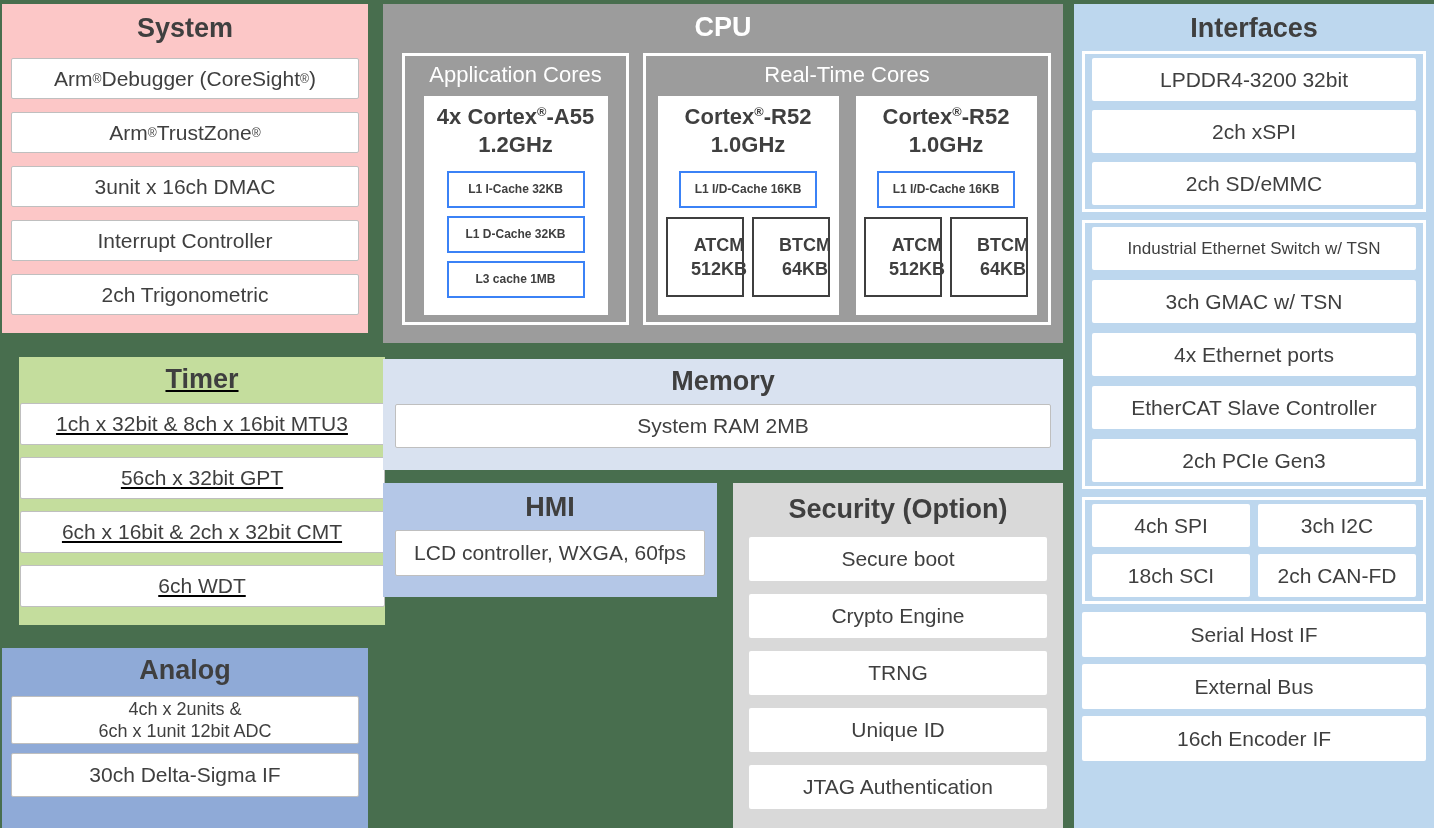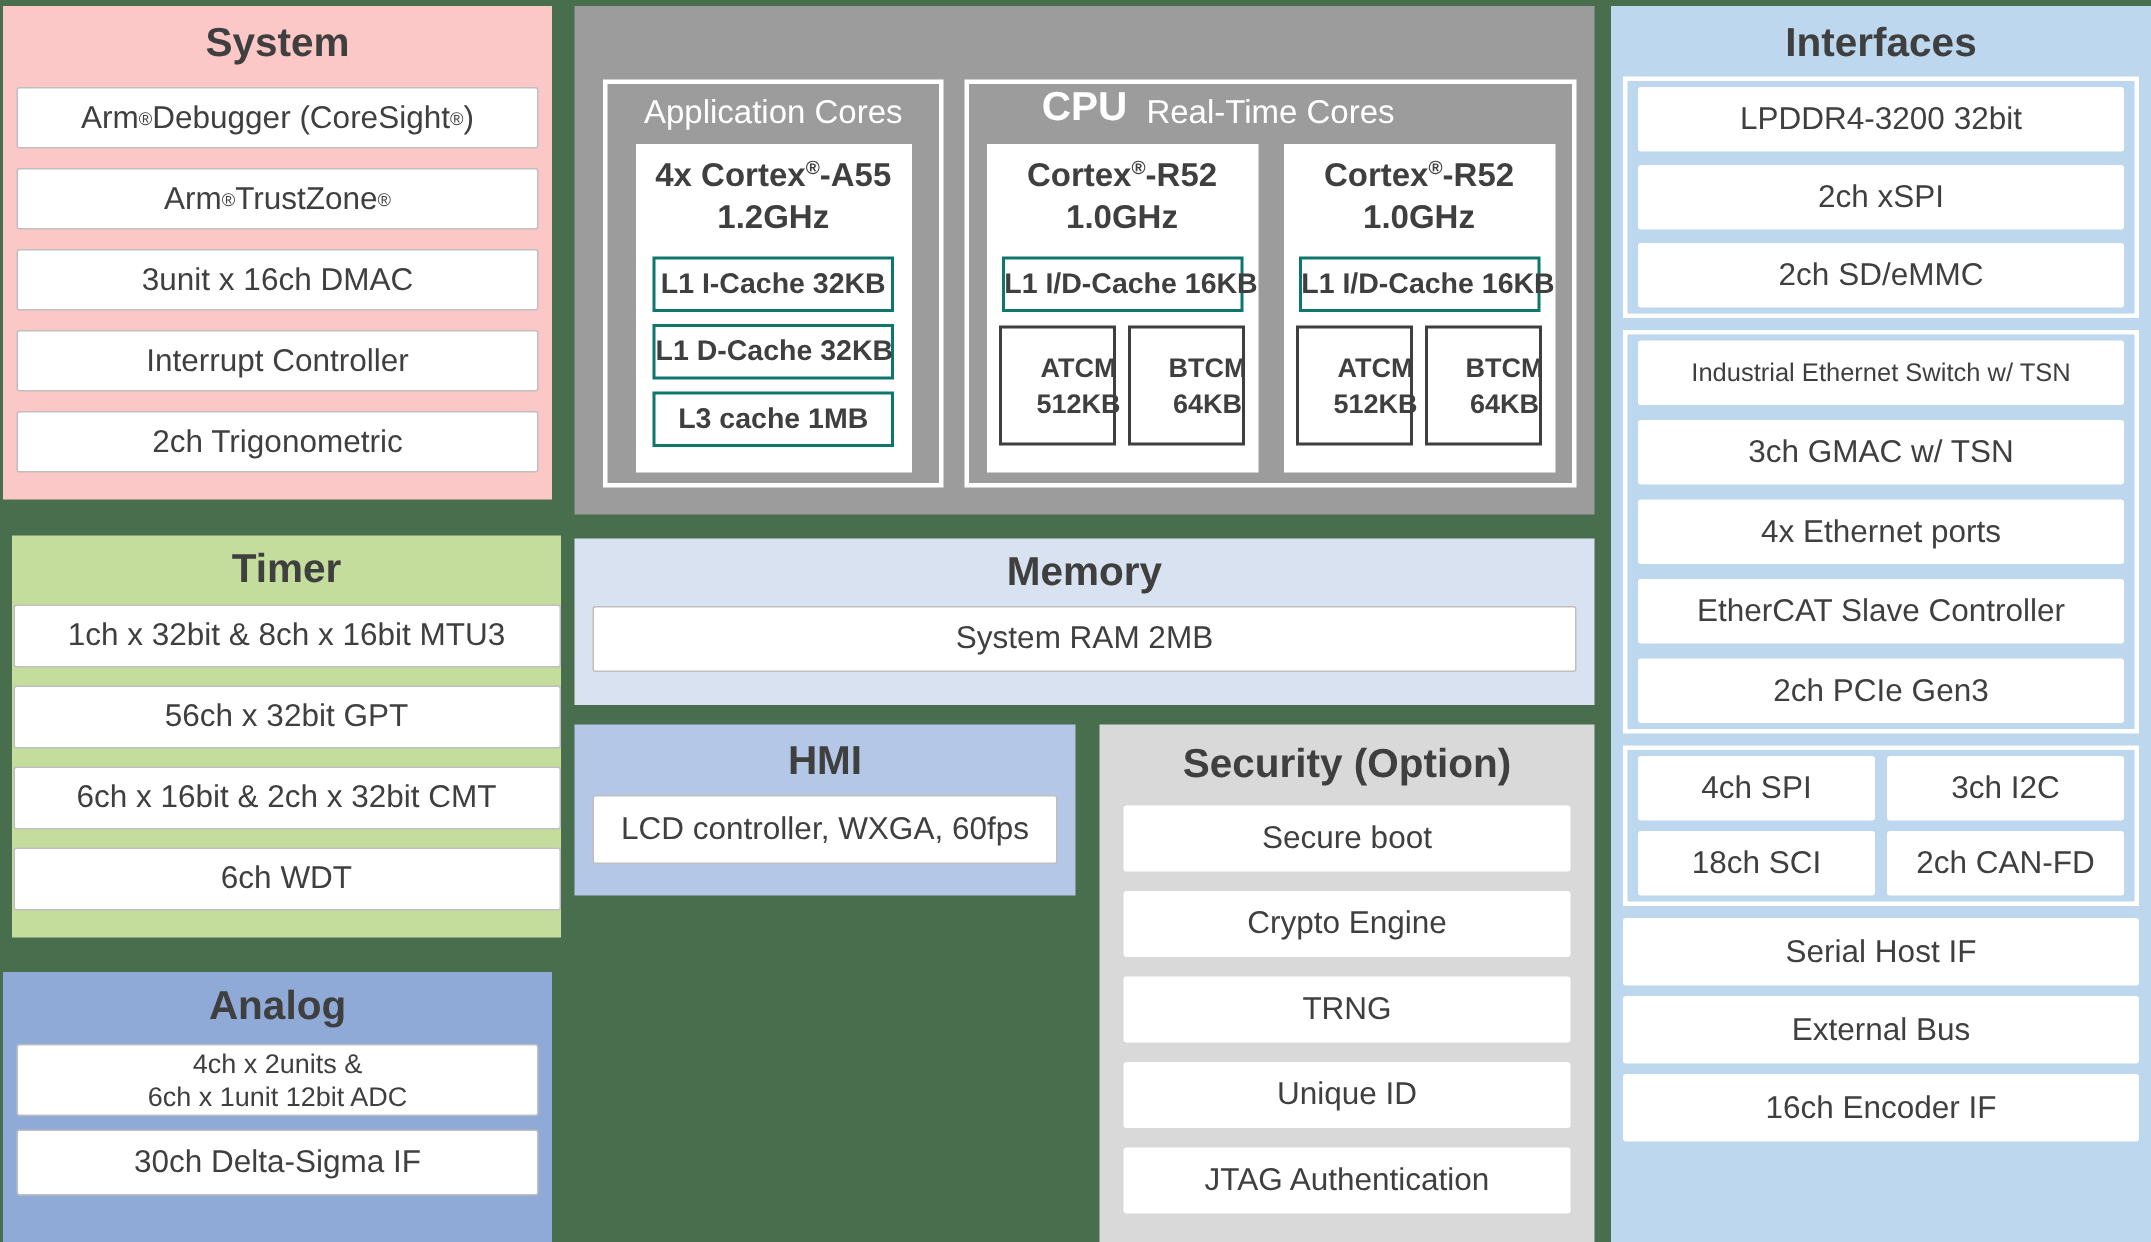--- a/index.html
+++ b/index.html
@@ -10,56 +10,56 @@
   }
   #canvas{position:relative;width:1434px;height:828px;background:#486E4E;}
   .block{position:absolute;box-sizing:border-box;}
   .sec-title{
     font-weight:bold;font-size:27px;line-height:36px;text-align:center;
     color:#3F3F3F;white-space:nowrap;
   }
   sup{font-size:58%;line-height:0;}
   
   #system{left:2px;top:4px;width:366px;height:329px;background:#FCC7C7;}
-  #timer{left:8px;top:357px;width:366px;height:268px;background:#C4DD9D;}
+  #timer{left:19px;top:357px;width:366px;height:268px;background:#C4DD9D;text-decoration:underline;}
   #analog{left:2px;top:648px;width:366px;height:180px;background:#8FAAD7;}
   .col-items{display:flex;flex-direction:column;align-items:center;}
   .witem{
     background:#fff;border:1px solid #BFBFBF;border-radius:2px;
     display:flex;align-items:center;justify-content:center;text-align:center;
     font-size:21px;color:#3F3F3F;box-sizing:border-box;
   }
   #system .sec-title{padding-top:6px;margin-bottom:12px;}
   #system .witem{width:348px;height:41px;}
   #system .col-items{gap:13px;}
   #timer .sec-title{padding-top:4px;margin-bottom:6px;}
   #timer .witem{width:365px;height:42px;}
   #timer .col-items{gap:12px;}
   #analog .sec-title{padding-top:4px;margin-bottom:8px;}
   #analog .col-items{gap:9px;}
   #analog .witem{width:348px;height:44px;}
   #analog .witem.two-line{height:48px;font-size:18px;line-height:22px;}
   .pre{white-space:pre-line;}
   
   #cpu{left:383px;top:4px;width:680px;height:339px;background:#9C9C9C;}
-  .cpu-title{height:46px;line-height:46px;text-align:center;color:#FFF;font-weight:bold;font-size:27px;margin-top:44px;}
+  .cpu-title{height:46px;line-height:46px;text-align:center;color:#FFF;font-weight:bold;font-size:27px;}
   .cores-box{position:absolute;top:49px;height:272px;border:3px solid #FFF;box-sizing:border-box;}
   #app-cores{left:19px;width:227px;}
   #rt-cores{left:260px;width:408px;}
   .cores-header{height:38px;line-height:38px;text-align:center;color:#FFF;font-size:22px;white-space:nowrap;}
   .core-card{background:#FFF;height:219px;box-sizing:border-box;}
   #app-core-card{margin:2px auto 0;width:184px;}
   .core-name{
     font-weight:bold;font-size:22px;line-height:28px;text-align:center;
     color:#3F3F3F;padding:7px 0 12px;white-space:pre-line;
   }
   .cache-box{
-    width:161px;height:37px;line-height:33px;border:2px solid #0f766e;
+    width:138px;height:37px;line-height:33px;border:2px solid #3b82f6;
     box-sizing:border-box;margin:0 auto 8px;text-align:center;
-    font-weight:bold;font-size:19px;color:#3F3F3F;background:#FFF;white-space:nowrap;
+    font-weight:bold;font-size:12px;color:#3F3F3F;background:#FFF;white-space:nowrap;
   }
   .rt-cards{display:flex;justify-content:center;gap:17px;margin-top:2px;}
   .rt-card{width:181px;}
   .rt-card .cache-box{margin-bottom:9px;}
   .tcm-row{display:flex;justify-content:center;gap:8px;}
   .tcm-box{
     width:78px;height:80px;border:2px solid #3F3F3F;box-sizing:border-box;
     display:flex;align-items:center;justify-content:center;text-align:center;
     font-weight:bold;font-size:18px;line-height:24px;color:#3F3F3F;white-space:pre-line;padding-left:28px;
   }

